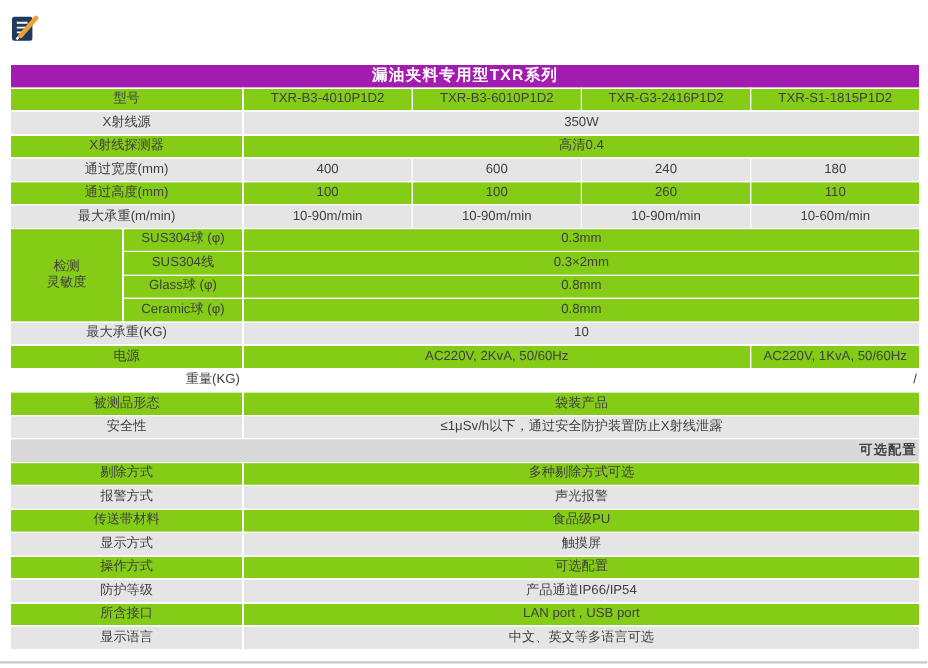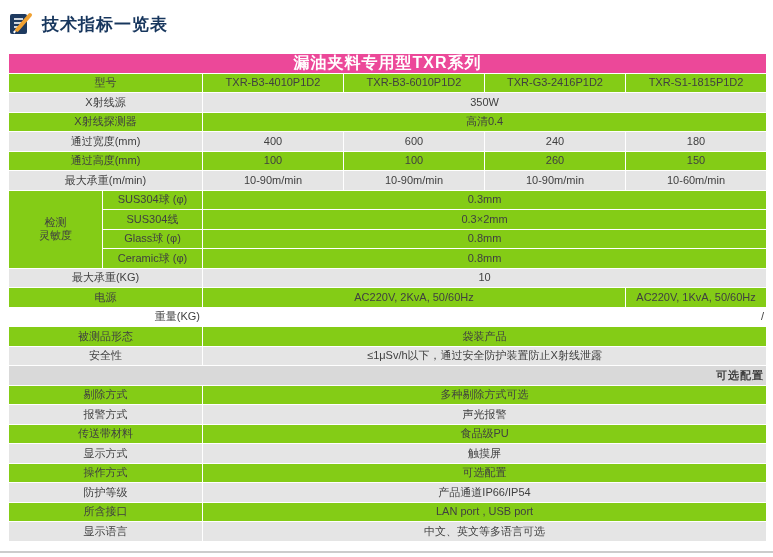--- a/index.html
+++ b/index.html
@@ -14,21 +14,21 @@
   table.spec{
     border-collapse:collapse;table-layout:fixed;
     width:758px;margin:14px 0 0 8px;
     font-size:11px;color:#404040;
   }
   table.spec td{
     border:1px solid #ffffff;text-align:center;vertical-align:middle;
     height:18.5px;padding:0 2px;overflow:hidden;white-space:nowrap;
     line-height:1.15;
   }
-  tr.hd td{background:#ec4899;color:#ffffff;font-weight:bold;font-size:16px;letter-spacing:1px;}
+  tr.hd td{background:#a21caf;color:#ffffff;font-weight:bold;font-size:13px;letter-spacing:1px;}
   tr.g td{background:#84cc16;}
   tr.b td{background:#e5e5e5;}
   tr.w td{background:#ffffff;text-align:right;}
   tr.sec td{background:#d9d9d9;font-weight:bold;color:#404040;letter-spacing:1px;text-align:right;}
   td.shift{padding-left:140px;}
   .bottom-line{position:absolute;left:0;top:551px;width:773px;height:2px;background:#cccccc;}
 </style>
 </head>
 <body>
 
@@ -37,21 +37,20 @@
     <svg viewBox="0 0 26 26" width="26" height="26">
       <rect x="2" y="3" width="17" height="20" rx="2" fill="#1e3a5f"></rect>
       <line x1="6" y1="8" x2="15" y2="8" stroke="#ffffff" stroke-width="1.6"></line>
       <line x1="6" y1="12" x2="15" y2="12" stroke="#ffffff" stroke-width="1.6"></line>
       <line x1="6" y1="16" x2="12" y2="16" stroke="#ffffff" stroke-width="1.6"></line>
       <path d="M5 21 L8 18 L9.5 19.5 L6.5 22.5 Z" fill="#ffffff"></path>
       <line x1="22" y1="4" x2="9" y2="19" stroke="#f0a132" stroke-width="4" stroke-linecap="round"></line>
       <path d="M8 20 L7 23 L10 22 Z" fill="#1e3a5f"></path>
     </svg>
   </span>
-  <span class="page-title">技术指标一览表</span>
 </div>
 
 <table class="spec">
   <colgroup>
     <col style="width:94px">
       <col style="width:100px">
     <col style="width:141px">
       <col style="width:141px">
       <col style="width:141px">
       <col style="width:141px">
@@ -86,21 +85,21 @@
     <td>600</td>
     <td>240</td>
     <td>180</td>
   </tr>
 
   <tr class="g">
     <td colspan="2">通过高度(mm)</td>
     <td>100</td>
     <td>100</td>
     <td>260</td>
-    <td>150</td>
+    <td>110</td>
   </tr>
 
   <tr class="b">
     <td colspan="2">最大承重(m/min)</td>
     <td>10-90m/min</td>
     <td>10-90m/min</td>
     <td>10-90m/min</td>
     <td>10-60m/min</td>
   </tr>
 

